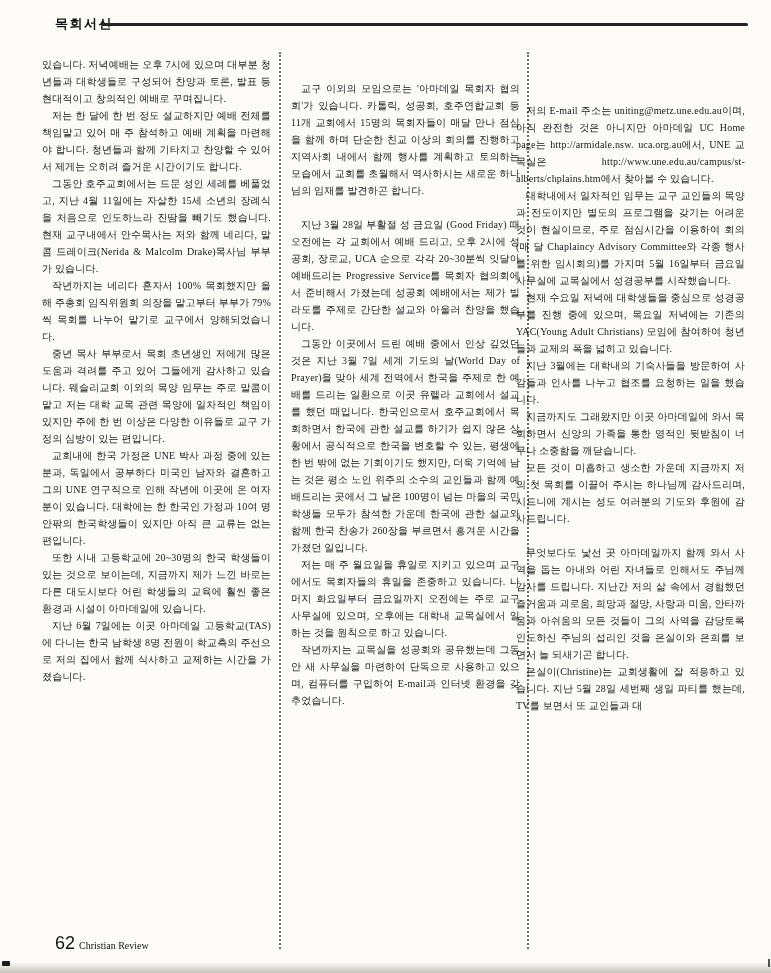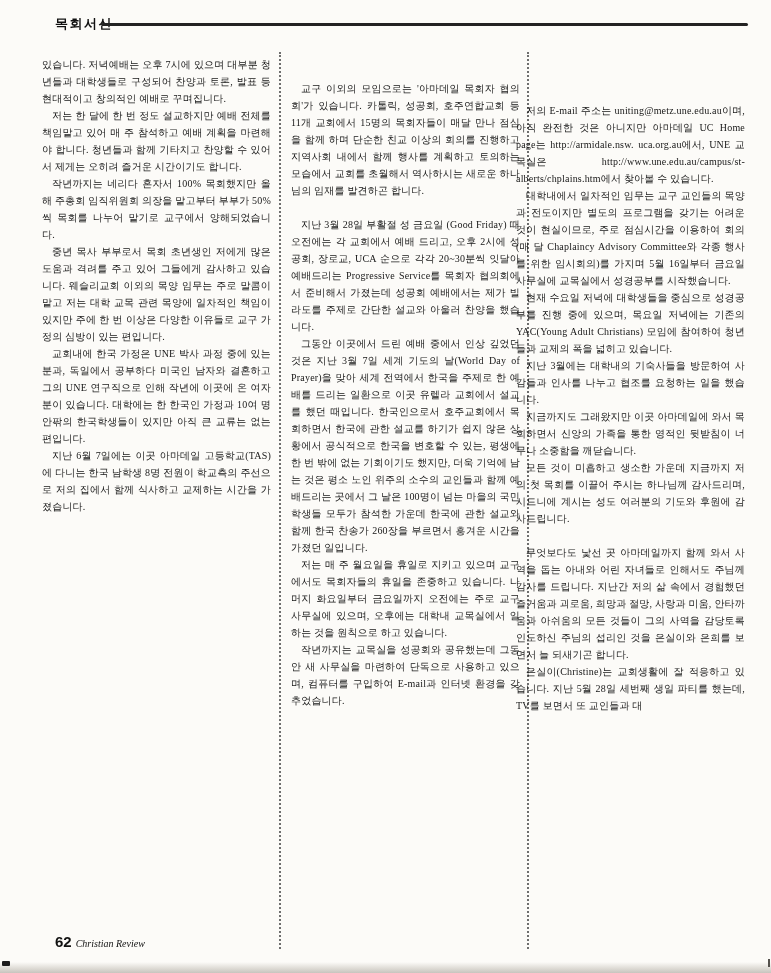--- a/index.html
+++ b/index.html
@@ -38,22 +38,22 @@
     position:absolute; top:52px; height:897px; width:0;
     border-left:2px dotted #6e6e6e;
   }
   .divider1 { left:279px; }
   .divider2 { left:527px; }
   .footer {
     position:absolute; left:55px; top:933px;
     font-family:"Liberation Sans", sans-serif;
     color:#111; white-space:nowrap;
   }
-  .footer .num { font-size:15px; font-weight:700; }
-  .footer .name { font-size:10px; font-style:italic; font-family:"Liberation Serif", serif; margin-left:4px; }
+  .footer .num { font-size:18px; font-weight:400; }
+  .footer .name { font-size:10px; font-family:"Liberation Serif", serif; margin-left:4px; }
   .scan-bottom {
     position:absolute; bottom:0; left:0; right:0; height:11px;
     background:linear-gradient(#fcfbf8 0%, #dddad4 60%, #c7c4be 100%);
   }
   .scan-mark-bl {
     position:absolute; left:2px; bottom:7px; width:8px; height:5px;
     background:#1c1c1c; border-radius:1px;
   }
   .scan-mark-br {
     position:absolute; right:1px; bottom:6px; width:2px; height:8px;
@@ -64,23 +64,25 @@
 <body>
 
 <div class="page">
 
   <div class="masthead">목회서신</div>
   <div class="masthead-rule"></div>
 
   <div class="col col1">
     <p class="no-indent">있습니다. 저녁예배는 오후 7시에 있으며 대부분 청년들과 대학생들로 구성되어 찬양과 토론, 발표 등 현대적이고 창의적인 예배로 꾸며집니다.</p>
     <p>저는 한 달에 한 번 정도 설교하지만 예배 전체를 책임맡고 있어 매 주 참석하고 예배 계획을 마련해야 합니다. 청년들과 함께 기타치고 찬양할 수 있어서 제게는 오히려 즐거운 시간이기도 합니다.</p>
-    <p>작년까지는 네리다 혼자서 100% 목회했지만 올해 주총회 임직위원회 의장을 맡고부터 부부가 50%씩 목회를 나누어 맡기로 교구에서 양해되었습니다.</p>
+    <p>그동안 호주교회에서는 드문 성인 세례를 베풀었고, 지난 4월 11일에는 자살한 15세 소년의 장례식을 처음으로 인도하느라 진땀을 빼기도 했습니다. 현재 교구내에서 안수목사는 저와 함께 네리다, 말콤 드레이크(Nerida &amp; Malcolm Drake)목사님 부부가 있습니다.</p>
+    <p>작년까지는 네리다 혼자서 100% 목회했지만 올해 주총회 임직위원회 의장을 맡고부터 부부가 79%씩 목회를 나누어 맡기로 교구에서 양해되었습니다.</p>
     <p>중년 목사 부부로서 목회 초년생인 저에게 많은 도움과 격려를 주고 있어 그들에게 감사하고 있습니다. 웨슬리교회 이외의 목양 임무는 주로 말콤이 맡고 저는 대학 교목 관련 목양에 일차적인 책임이 있지만 주에 한 번 이상은 다양한 이유들로 교구 가정의 심방이 있는 편입니다.</p>
     <p>교회내에 한국 가정은 UNE 박사 과정 중에 있는 분과, 독일에서 공부하다 미국인 남자와 결혼하고 그의 UNE 연구직으로 인해 작년에 이곳에 온 여자 분이 있습니다. 대학에는 한 한국인 가정과 10여 명 안팎의 한국학생들이 있지만 아직 큰 교류는 없는 편입니다.</p>
+    <p>또한 시내 고등학교에 20~30명의 한국 학생들이 있는 것으로 보이는데, 지금까지 제가 느낀 바로는 다른 대도시보다 어린 학생들의 교육에 훨씬 좋은 환경과 시설이 아마데일에 있습니다.</p>
     <p>지난 6월 7일에는 이곳 아마데일 고등학교(TAS)에 다니는 한국 남학생 8명 전원이 학교측의 주선으로 저의 집에서 함께 식사하고 교제하는 시간을 가졌습니다.</p>
     <p></p>
   </div>
 
   <div class="divider divider1"></div>
 
   <div class="col col2">
     <p>교구 이외의 모임으로는 '아마데일 목회자 협의회'가 있습니다. 카톨릭, 성공회, 호주연합교회 등 11개 교회에서 15명의 목회자들이 매달 만나 점심을 함께 하며 단순한 친교 이상의 회의를 진행하고 지역사회 내에서 함께 행사를 계획하고 토의하는 모습에서 교회를 초월해서 역사하시는 새로운 하나님의 임재를 발견하곤 합니다.</p>
     <p class="gap">지난 3월 28일 부활절 성 금요일 (Good Friday) 때 오전에는 각 교회에서 예배 드리고, 오후 2시에 성공회, 장로교, UCA 순으로 각각 20~30분씩 잇달아 예배드리는 Progressive Service를 목회자 협의회에서 준비해서 가졌는데 성공회 예배에서는 제가 빌라도를 주제로 간단한 설교와 아울러 찬양을 했습니다.</p>
     <p>그동안 이곳에서 드린 예배 중에서 인상 깊었던 것은 지난 3월 7일 세계 기도의 날(World Day of Prayer)을 맞아 세계 전역에서 한국을 주제로 한 예배를 드리는 일환으로 이곳 유렐라 교회에서 설교를 했던 때입니다. 한국인으로서 호주교회에서 목회하면서 한국에 관한 설교를 하기가 쉽지 않은 상황에서 공식적으로 한국을 변호할 수 있는, 평생에 한 번 밖에 없는 기회이기도 했지만, 더욱 기억에 남는 것은 평소 노인 위주의 소수의 교인들과 함께 예배드리는 곳에서 그 날은 100명이 넘는 마을의 국민학생들 모두가 참석한 가운데 한국에 관한 설교와 함께 한국 찬송가 260장을 부르면서 흥겨운 시간을 가졌던 일입니다.</p>

